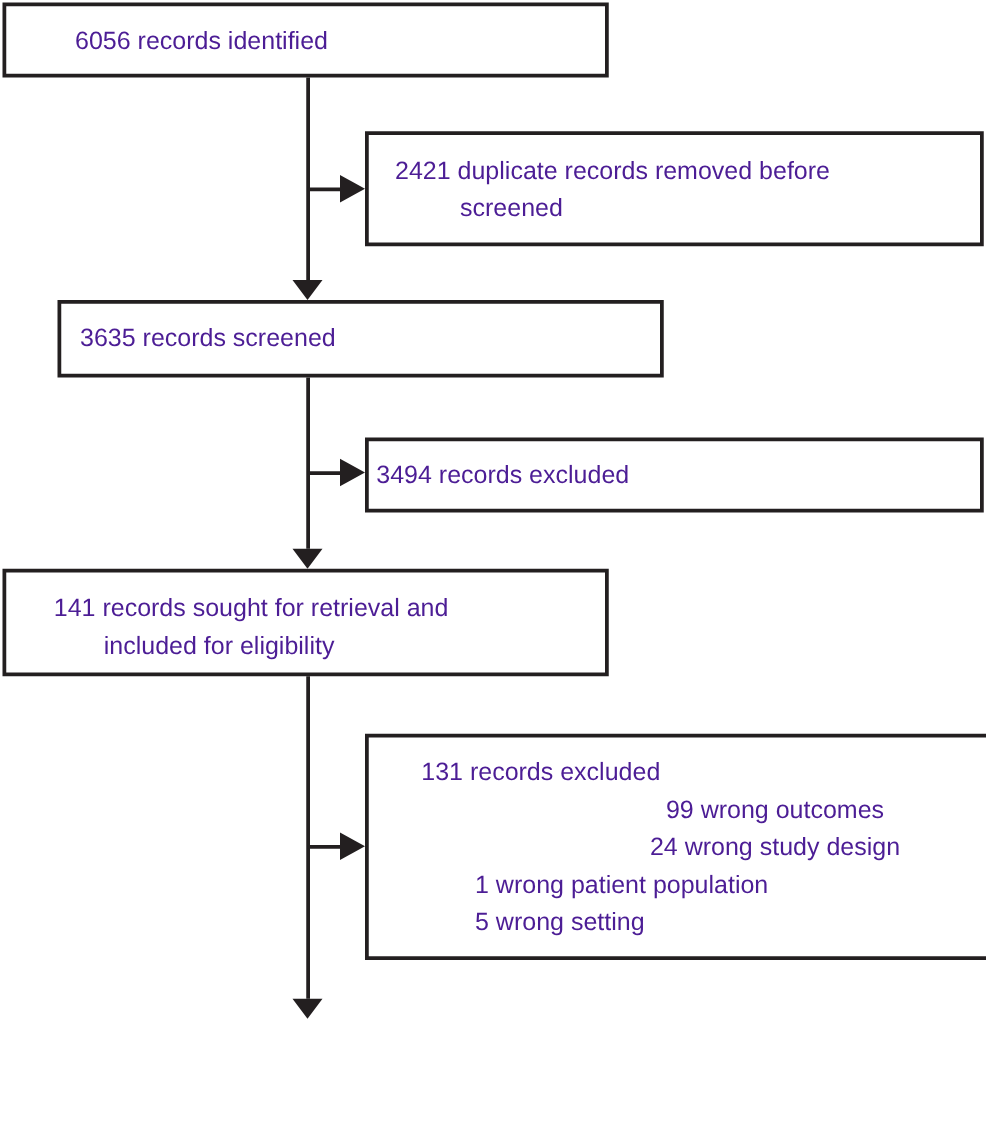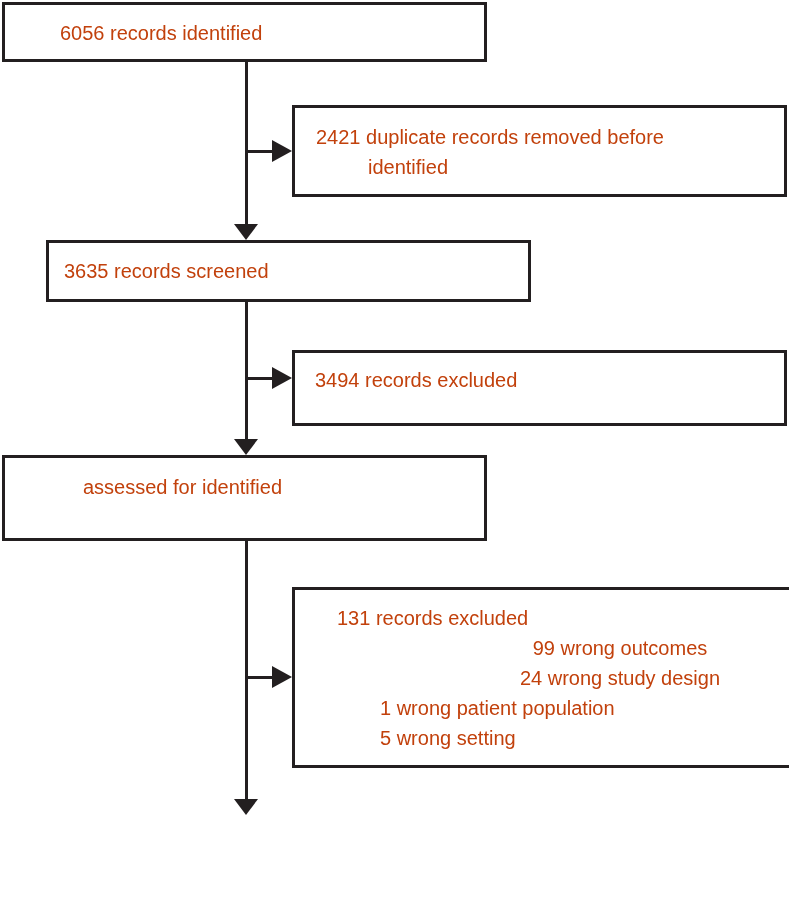--- a/index.html
+++ b/index.html
@@ -3,39 +3,39 @@
 <meta charset="utf-8">
 <style>
   html, body { margin: 0; padding: 0; background: #ffffff; }
   .diagram {
     position: relative;
     width: 789px;
     height: 905px;
     background: #ffffff;
     font-family: "Liberation Sans", sans-serif;
     font-size: 20px;
-    color: #c2410c;
+    color: #4c1d95;
     overflow: hidden;
   }
   .box {
     position: absolute;
     box-sizing: border-box;
     border: 3px solid #231f20;
     background: #ffffff;
   }
   .line {
     height: 30px;
     line-height: 30px;
     white-space: nowrap;
   }
   
   .b1 { left: 2px;   top: 2px;   width: 485px; height: 60px;  padding: 13px 0 0 55px; }
   .b2 { left: 292px; top: 105px; width: 495px; height: 92px;  padding: 14px 0 4px 21px; }
   .b3 { left: 2px;   top: 240px; width: 485px; height: 62px;  padding: 13px 0 0 15px; margin-left: 44px; }
-  .b4 { left: 292px; top: 350px; width: 495px; height: 76px;  padding: 12px 0 0 20px; }
+  .b4 { left: 292px; top: 350px; width: 495px; height: 60px;  padding: 12px 0 0 6px; }
   .b5 { left: 2px;   top: 455px; width: 485px; height: 86px;  padding: 14px 0 0 38px; }
   .b6 { left: 292px; top: 587px; width: 586px; height: 181px; padding: 13px 0 0 42px; }
   .b7 { left: 2px;   top: 813px; width: 485px; height: 89px;  padding: 12px 0 0 58px; }
   
   .ind14 { padding-left: 14px; }
   .ind28 { padding-left: 28px; text-align: center; }
   .ind40 { padding-left: 40px; }
   .ind43 { padding-left: 43px; }
   .ind52 { padding-left: 52px; }
   
@@ -77,38 +77,39 @@
     <div class="line">6056 records identified</div>
   </div>
 
   <div class="vline vstem1"></div>
   <div class="hline hbranch1"></div>
   <div class="arrow-right ar1"></div>
   <div class="arrow-down ad1"></div>
 
   <div class="box b2">
     <div class="line">2421 duplicate records removed before</div>
-    <div class="line ind52">identified</div>
+    <div class="line ind52">screened</div>
   </div>
 
   <div class="box b3">
     <div class="line">3635 records screened</div>
   </div>
 
   <div class="vline vstem2"></div>
   <div class="hline hbranch2"></div>
   <div class="arrow-right ar2"></div>
   <div class="arrow-down ad2"></div>
 
   <div class="box b4">
     <div class="line">3494 records excluded</div>
   </div>
 
   <div class="box b5">
-    <div class="line ind40">assessed for identified</div>
+    <div class="line">141 records sought for retrieval and</div>
+    <div class="line ind40">included for eligibility</div>
   </div>
 
   <div class="vline vstem3"></div>
   <div class="hline hbranch3"></div>
   <div class="arrow-right ar3"></div>
   <div class="arrow-down ad3"></div>
 
   <div class="box b6">
     <div class="line">131 records excluded</div>
     <div class="line ind28">99 wrong outcomes</div>

